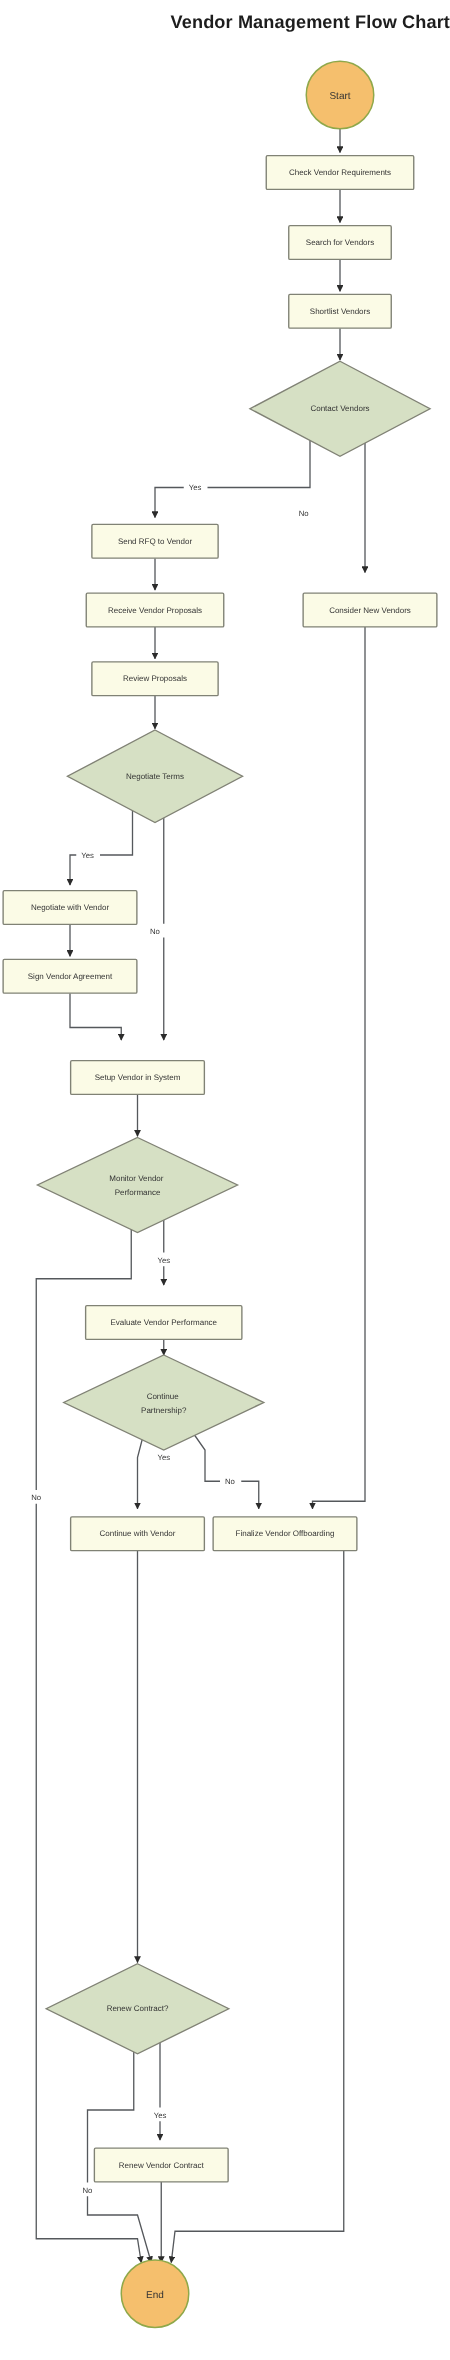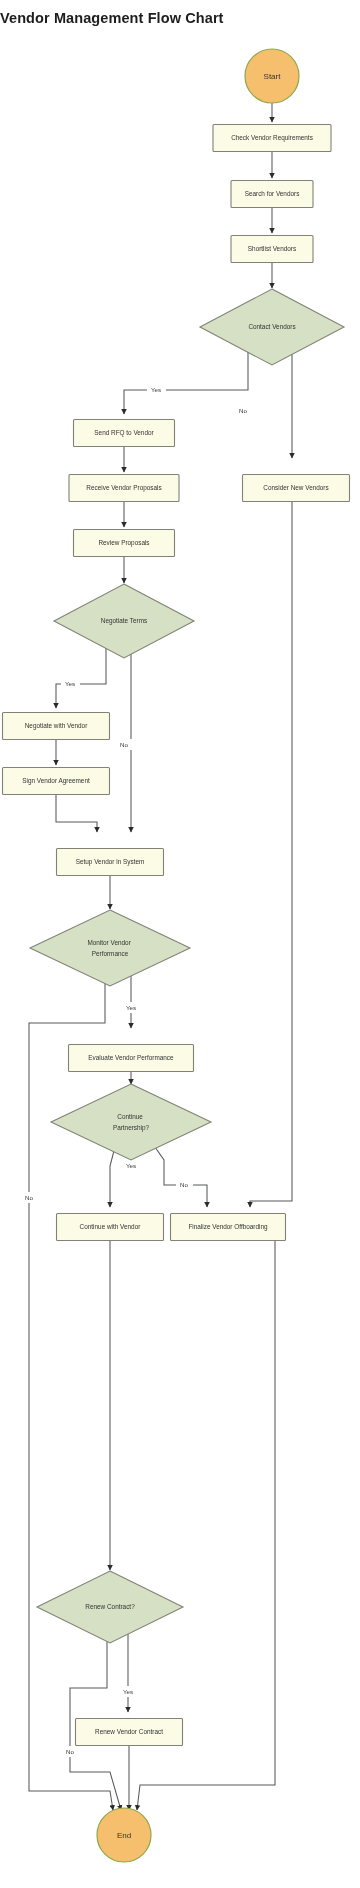--- a/index.html
+++ b/index.html
@@ -12,21 +12,21 @@
     height: 1888px;
     font-family: "Liberation Sans", sans-serif;
     overflow: hidden;
     position: relative;
   }
   #chart-title {
     position: absolute;
     top: 10px;
     left: 0;
     width: 360px;
-    text-align: left;
+    text-align: right;
     font-size: 14.5px;
     font-weight: bold;
     color: #1d1d1d;
     letter-spacing: 0.1px;
   }
   #flow-svg {
     position: absolute;
     top: 0;
     left: 0;
   }

